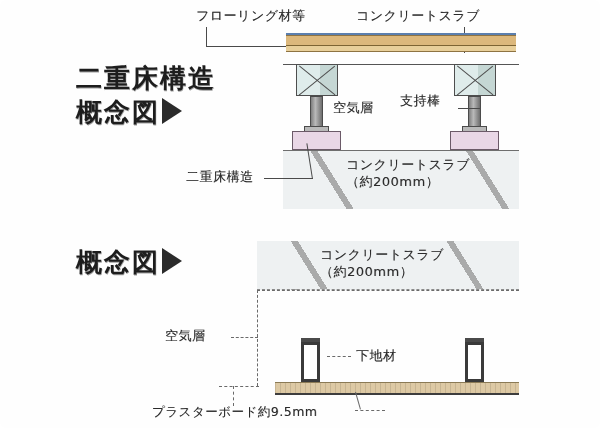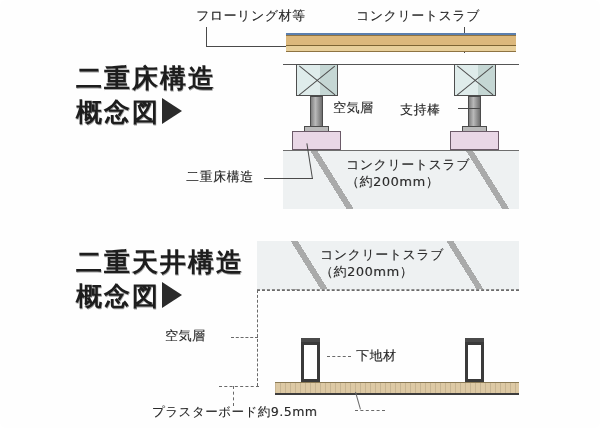--- a/index.html
+++ b/index.html
@@ -193,21 +193,21 @@
   <div class="ped-head" style="left:454px; top:64px; width:42px; height:32px;">
     <div class="shade"></div>
       <div class="x1"></div>
       <div class="x2"></div>
   </div>
   <div class="ped-rod" style="left:468px; top:96px; width:13px; height:32px;"></div>
   <div class="ped-plate" style="left:462px; top:126px; width:25px; height:7px;"></div>
   <div class="ped-rubber" style="left:450px; top:131px; width:49px; height:19px;"></div>
 
   <div class="lbl" style="left:333px; top:100px;">空気層</div>
-  <div class="lbl" style="left:400px; top:102px;">支持棒</div>
+  <div class="lbl" style="left:400px; top:93px;">支持棒</div>
   <div class="line hline" style="left:458px; top:108px; width:22px; background:#4a4a4a;"></div>
 
   <div class="slab" style="left:283px; top:150px; width:236px; height:58px;"></div>
   <div class="lbl" style="left:346px; top:157px;">コンクリートスラブ</div>
   <div class="lbl" style="left:346px; top:174px;">（約200mm）</div>
 
   <div class="lbl" style="left:186px; top:169px;">二重床構造</div>
   <div class="line hline" style="left:264px; top:178px; width:49px;"></div>
   <div class="line" style="left:312px; top:143px; width:1px; height:36px;
        background:#4a4a4a; transform:rotate(-9deg); transform-origin:bottom;"></div>
@@ -245,19 +245,18 @@
   </div>
 
   <div class="dash-v" style="left:233px; top:386px; height:20px;"></div>
   <div class="line" style="left:355px; top:392px; width:1px; height:18px;
        background:#6a6a6a; transform:rotate(-16deg); transform-origin:top;"></div>
   <div class="dash-h" style="left:355px; top:410px; width:30px;"></div>
 
   <div class="lbl lbl-sm" style="left:152px; top:405px;">プラスターボード約9.5mm</div>
 
   <div class="title" style="left:76px; top:246px;">
-    <span>二重天井構造</span>
     <span class="row2">
       <span>概念図</span><span class="tri"></span>
     </span>
   </div>
 
 </div>
 
 </body></html>

